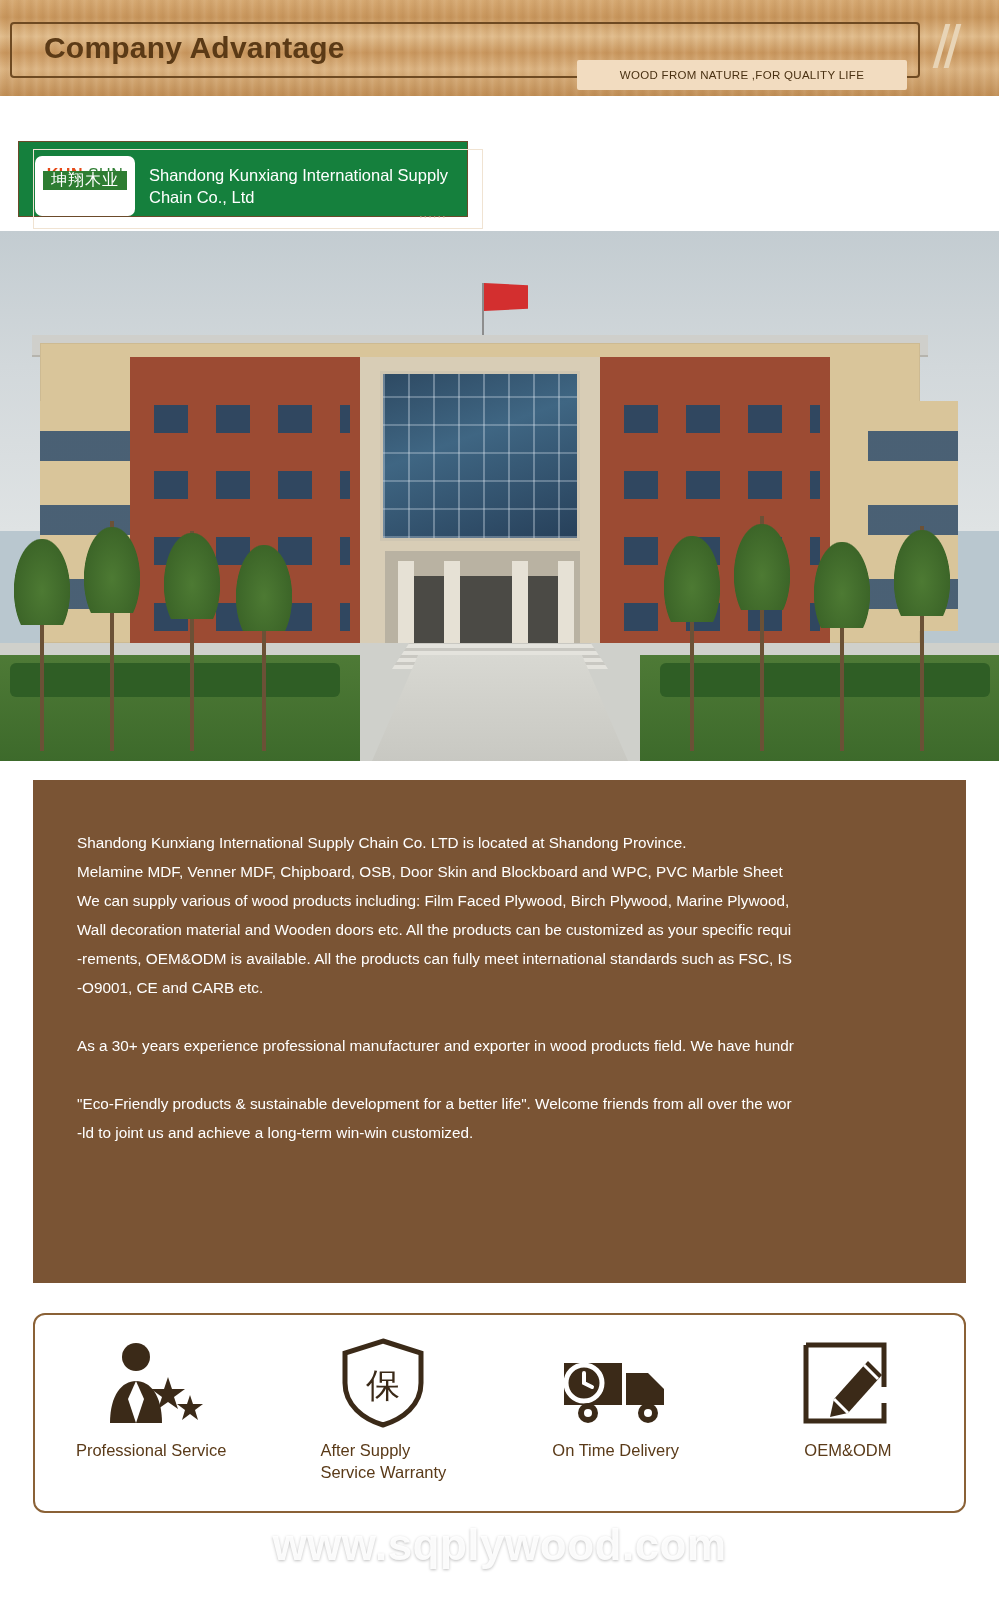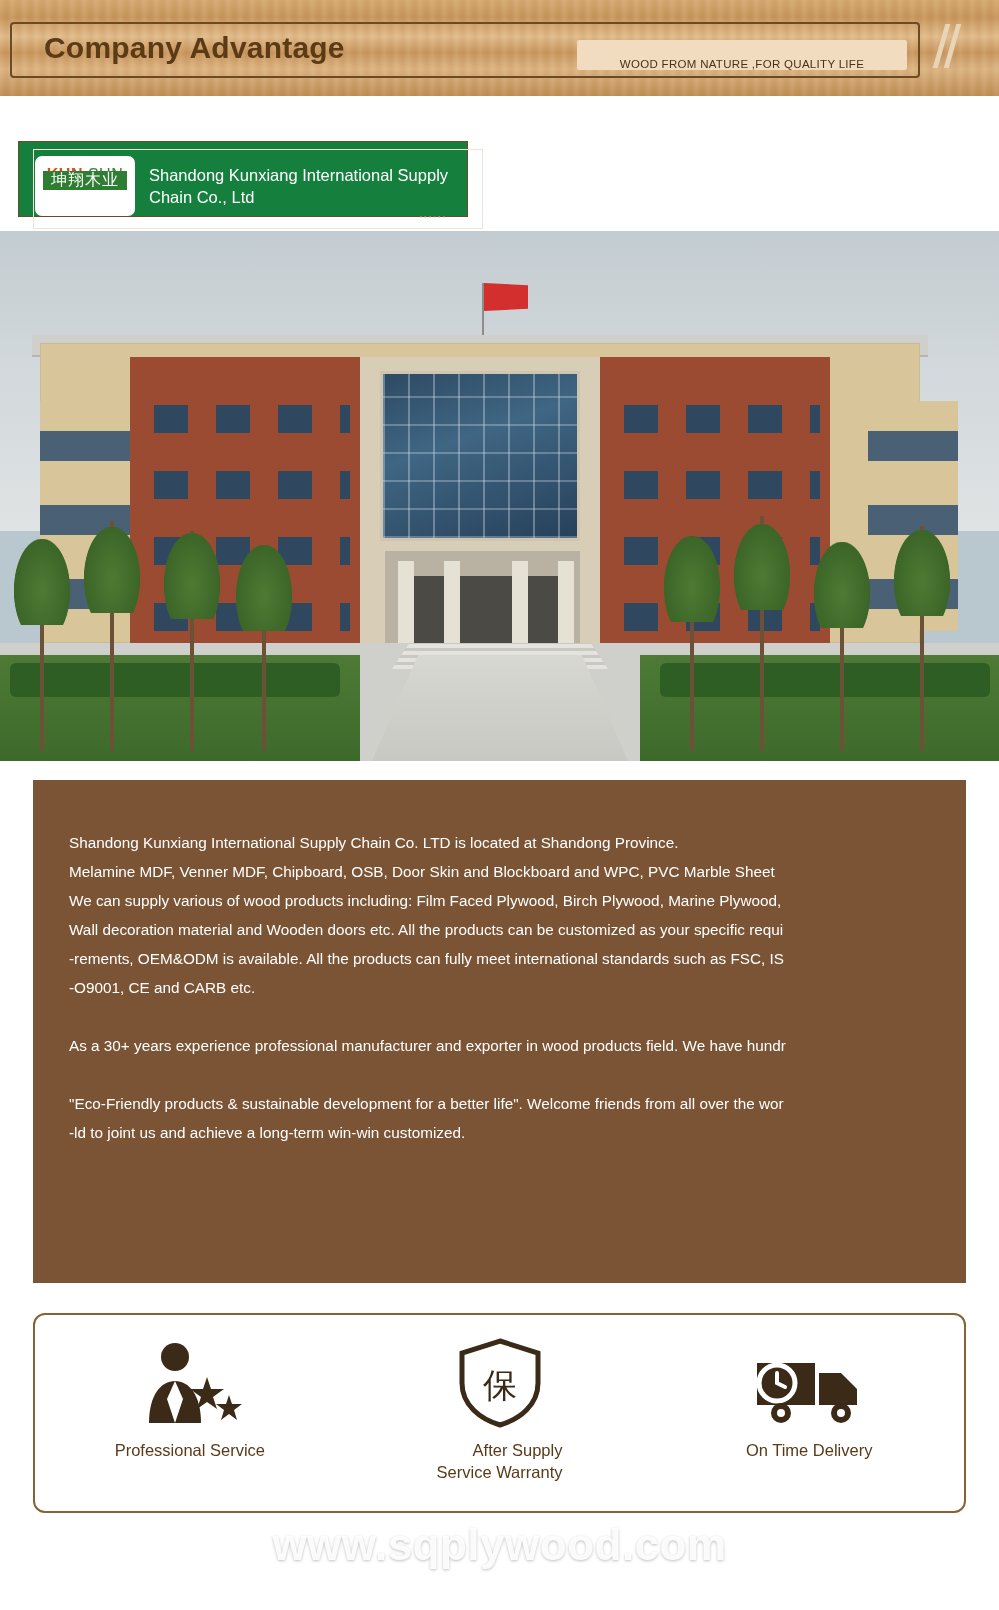--- a/index.html
+++ b/index.html
@@ -42,26 +42,26 @@
     position: absolute;
     left: 44px; top: 31px;
     font-size: 30px;
     font-weight: bold;
     color: #5b3a16;
     letter-spacing: 0.2px;
     z-index: 3;
   }
   .header-tagline-box {
     position: absolute;
-    left: 577px; top: 40px;
+    left: 577px; top: 60px;
     width: 330px; height: 30px;
     background: #f2dcc0;
     border-radius: 2px;
     display: flex;
-    align-items: flex-end;
+    align-items: center;
     justify-content: center;
     z-index: 2;
   }
   .header-tagline {
     font-size: 11.5px;
     color: #4a3112;
     letter-spacing: 0.3px;
   }
   .header-slashes {
     position: absolute;
@@ -321,21 +321,21 @@
 
   
   .desc {
     position: absolute;
     left: 33px; top: 780px;
     width: 933px; height: 503px;
     background: #7a5434;
     padding: 48px 28px 0 28px;
   }
   .desc p {
-    margin: 0 0 0 8px;
+    margin: 0 0 0 16px;
     color: #ffffff;
     font-size: 15.3px;
     line-height: 29px;
   }
   .desc .gap { height: 29px; }
 
   
   .features {
     position: absolute;
     left: 33px; top: 1313px;
@@ -353,21 +353,21 @@
     padding-top: 22px;
   }
   .feature-icon {
     height: 92px;
     display: flex;
     align-items: center;
     justify-content: center;
   }
   .feature-label {
     margin-top: 10px;
-    text-align: right;
+    text-align: left;
     font-size: 16.5px;
     color: #5a3a18;
     line-height: 22px;
   }
 
   
   .watermark {
     position: absolute;
     left: 0; top: 1510px;
     width: 999px; height: 70px;
@@ -522,17 +522,30 @@
         <circle cx="32" cy="76" r="4" fill="#ffffff"></circle>
         <circle cx="92" cy="76" r="10" fill="#3b2a18"></circle>
         <circle cx="92" cy="76" r="4" fill="#ffffff"></circle>
       </svg>
     </div>
     <div class="feature-label">
       <span>On Time Delivery</span>
     </div>
   </div>
 
+  <div class="feature">
+    <div class="feature-icon">
+      <svg width="100" height="92" viewBox="0 0 100 92">
+        <path d="M8 8 L86 8 L86 50 M8 8 L8 84 L86 84 L86 66" fill="none" stroke="#3b2a18" stroke-width="5"></path>
+        <path d="M36 62 L70 24 L84 38 L50 76 L32 80 Z" fill="#3b2a18"></path>
+        <path d="M36 62 L50 76" stroke="#ffffff" stroke-width="3"></path>
+        <path d="M66 28 L80 42" stroke="#ffffff" stroke-width="3"></path>
+      </svg>
+    </div>
+    <div class="feature-label">
+      <span>OEM&amp;ODM</span>
+    </div>
+  </div>
 
 </div>
 
 <div class="bottom-white"></div>
 <div class="watermark">www.sqplywood.com</div>
 
 </body></html>

